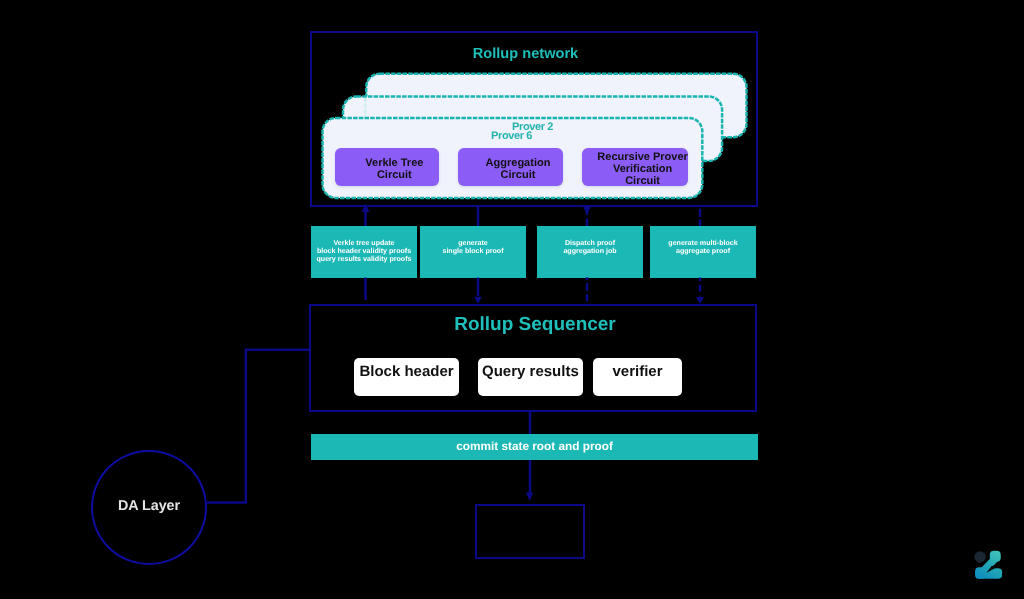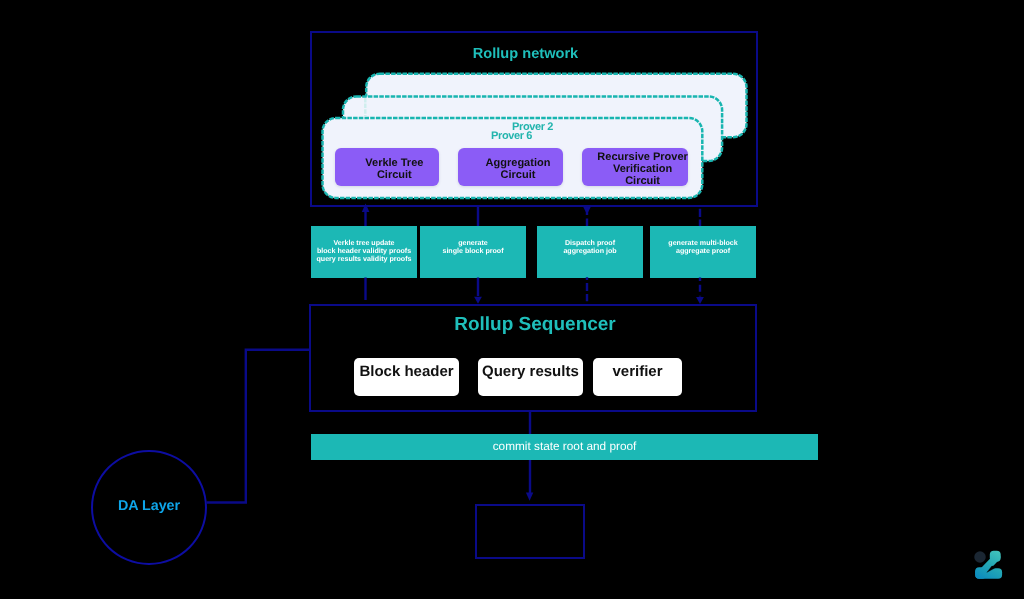--- a/index.html
+++ b/index.html
@@ -14,25 +14,25 @@
   .circ{background:#8b5cf6;border-radius:6px;box-shadow:0 1px 3px rgba(30,40,80,.14);
         display:flex;flex-direction:column;align-items:center;justify-content:center;text-align:center;
         color:#111111;font-size:11px;font-weight:700;line-height:12.1px;padding-top:3.2px;box-sizing:border-box;padding-left:15px;}
   .tealbox{background:#1cb8b5;color:#fff;font-size:7.1px;font-weight:700;line-height:8px;
            display:flex;flex-direction:column;align-items:center;justify-content:flex-start;text-align:center;
            padding-top:13.2px;box-sizing:border-box;}
   .seqbox{left:309.1px;top:303.9px;width:447.8px;height:108px;border:2.3px solid #0a0a88;box-sizing:border-box;}
   .seqtitle{left:311px;top:318px;width:448px;text-align:center;color:#1fbfbb;font-size:19px;font-weight:700;line-height:14.5px;}
   .wbox{background:#fff;border-radius:5px;display:flex;align-items:flex-start;justify-content:center;
         color:#111111;font-size:15px;font-weight:700;line-height:12px;padding-top:8.2px;box-sizing:border-box;}
-  .commit{left:311px;top:434px;width:507px;height:26px;background:#1cb8b5;color:#fff;
-          display:flex;align-items:flex-start;justify-content:center;font-size:11.8px;font-weight:400;
+  .commit{left:311px;top:434px;width:447px;height:26px;background:#1cb8b5;color:#fff;
+          display:flex;align-items:flex-start;justify-content:center;font-size:11.8px;font-weight:700;
           line-height:12px;padding-top:6.3px;box-sizing:border-box;}
   .dacirc{left:90.7px;top:450.4px;width:116px;height:115.4px;border:2.2px solid #0d0da2;border-radius:50%;box-sizing:border-box;}
-  .dalabel{left:90.7px;top:498.8px;width:116px;text-align:center;color:#0ea5e9;font-size:14.3px;font-weight:700;line-height:14.3px;}
+  .dalabel{left:90.7px;top:498.8px;width:116px;text-align:center;color:#e5e5e5;font-size:14.3px;font-weight:700;line-height:14.3px;}
   .emptybox{left:474.8px;top:503.8px;width:109.8px;height:55px;border:2.5px solid #0a0a88;box-sizing:border-box;}
   svg.ov{position:absolute;left:0;top:0;width:1024px;height:599px;pointer-events:none;}
   .logo{left:968px;top:544px;width:42px;height:42px;}
 </style>
 </head>
 <body>
 
 <div id="stage">
 
   <div class="abs netbox"></div>

